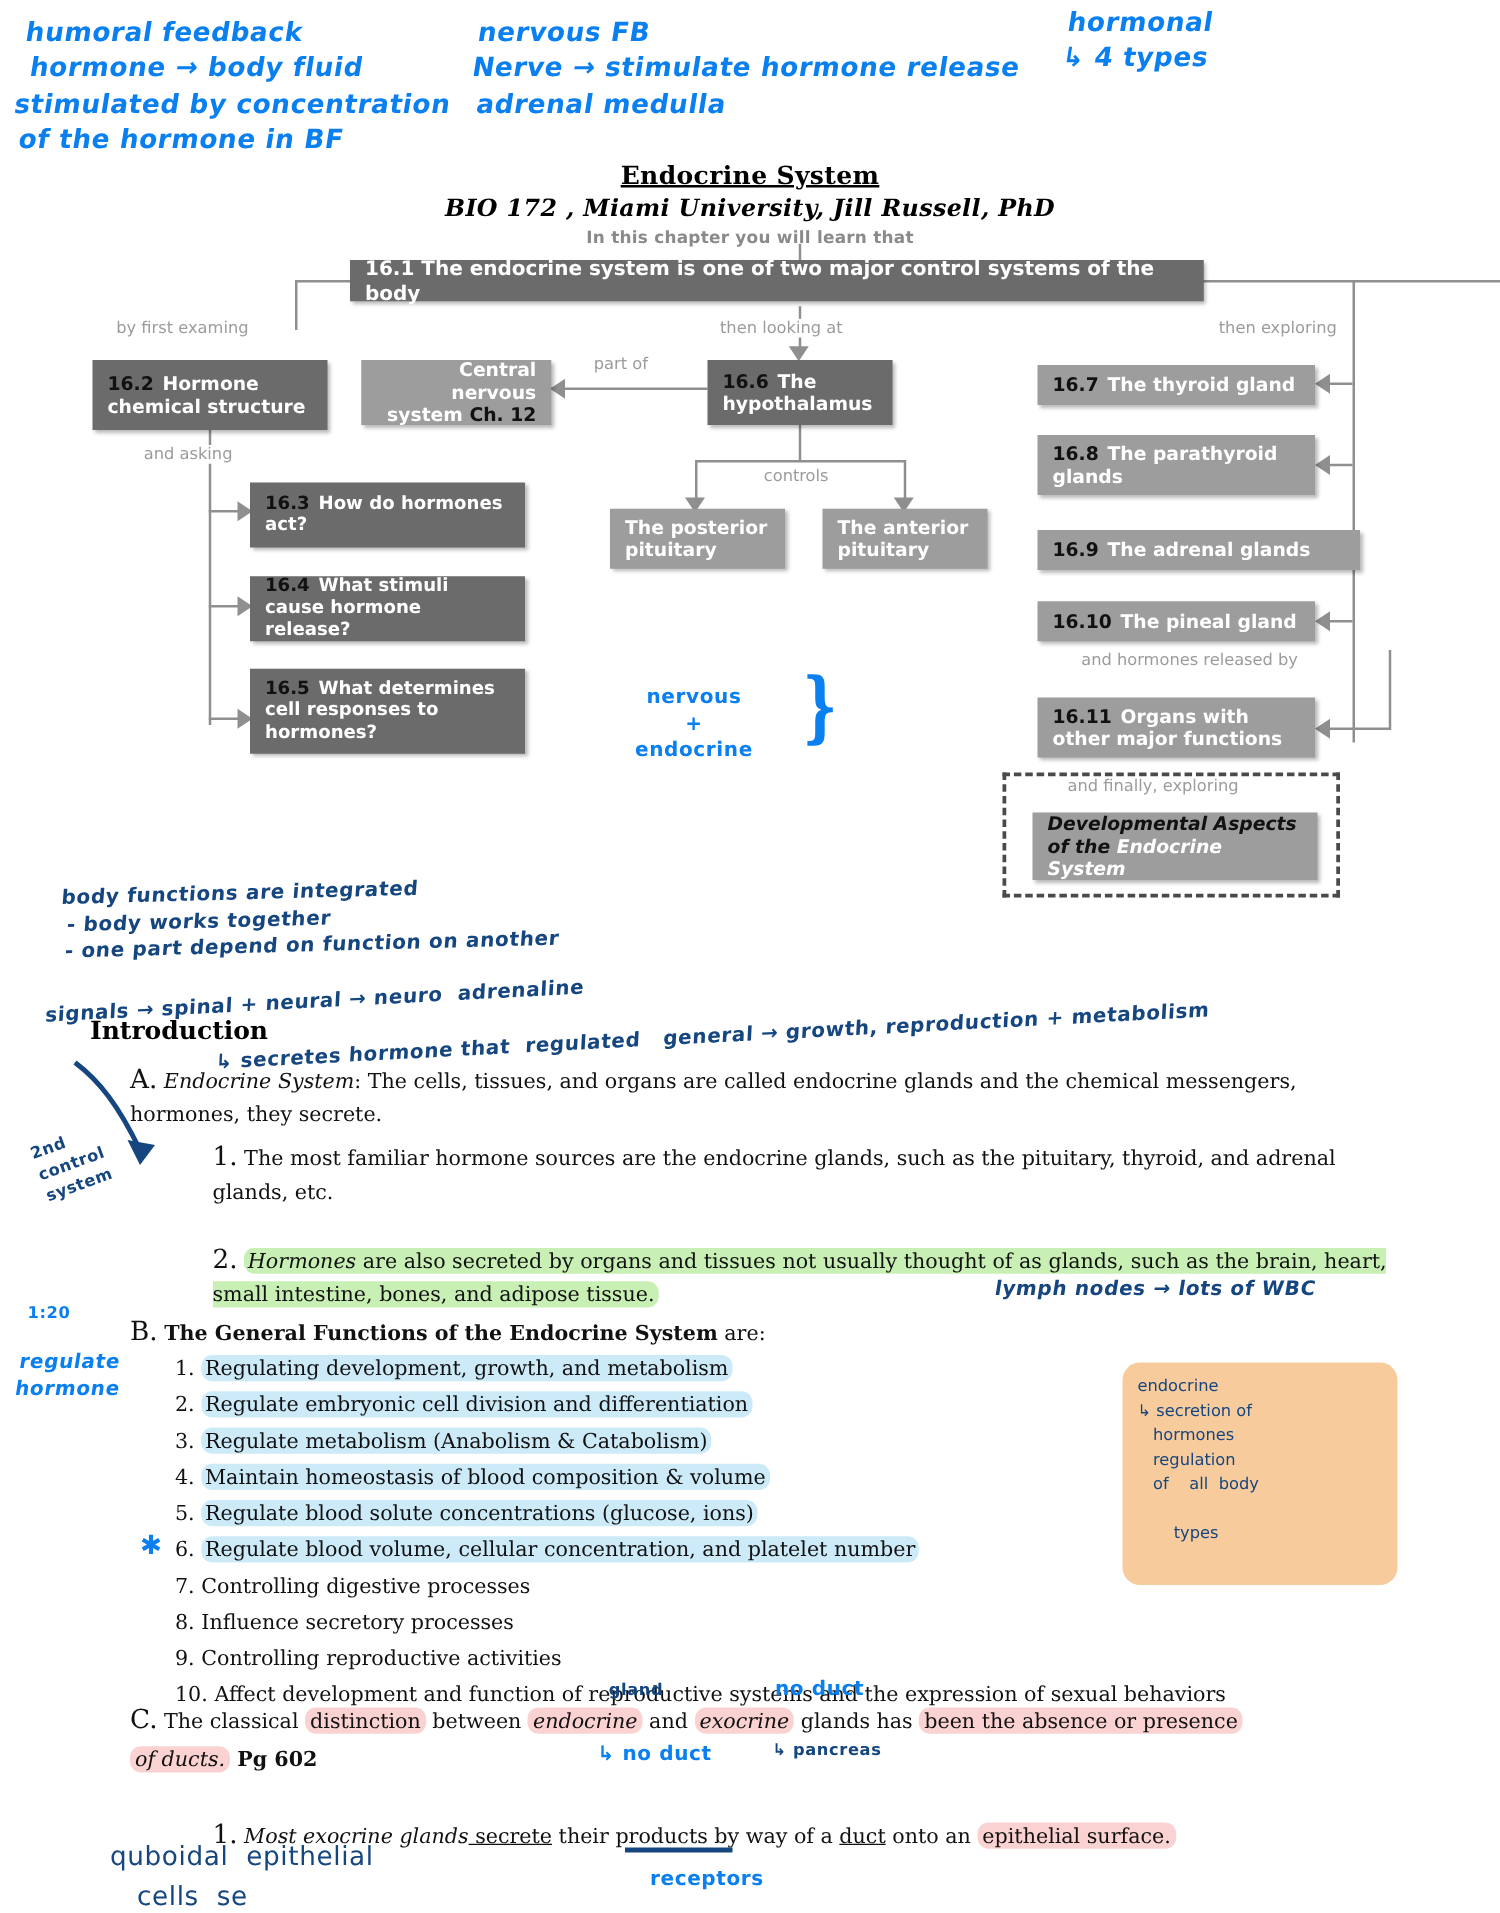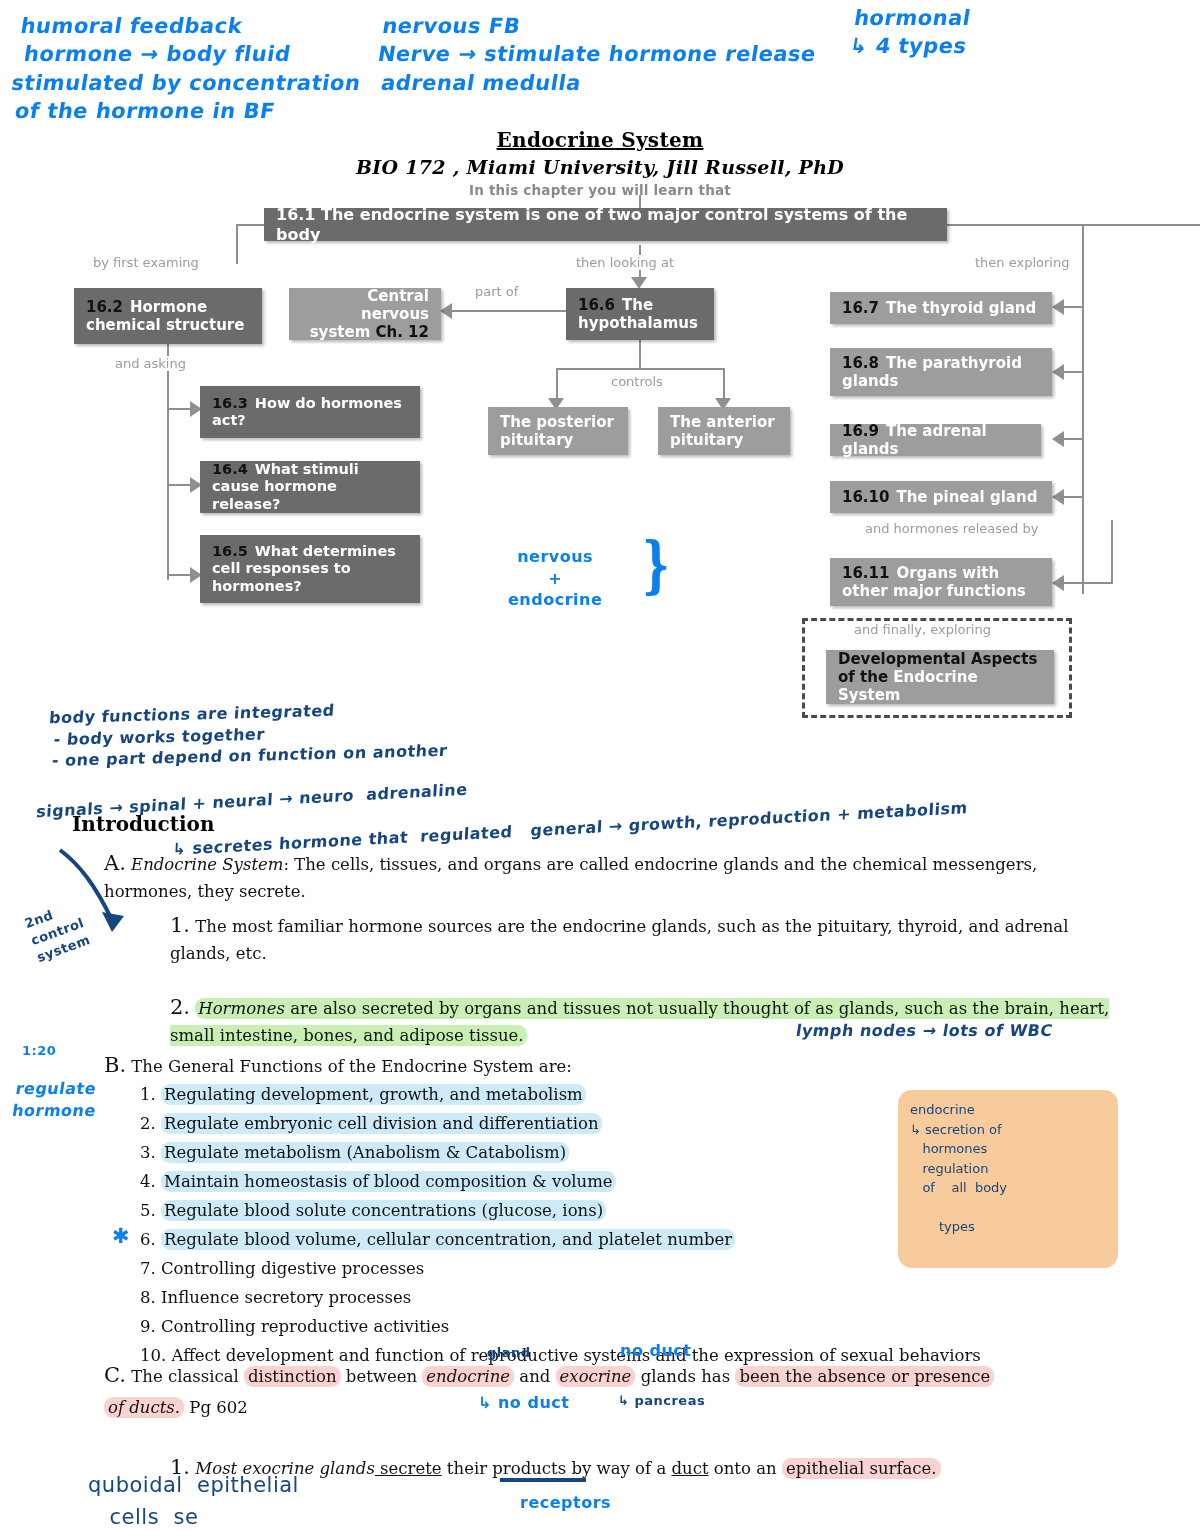--- a/index.html
+++ b/index.html
@@ -73,21 +73,21 @@
   }
   svg.arrowlayer{position:absolute;left:0;top:0;width:1200px;height:760px;pointer-events:none;}
 
   
   .body-text{
     position:absolute;font-family:"DejaVu Serif", serif;
     font-size:16.5px;line-height:1.5;color:#111;
   }
   .hdr{font-family:"DejaVu Serif", serif;font-weight:bold;font-size:20px;}
   .it{font-style:italic;}
-  .bd{font-weight:normal;}
+  .bd{font-weight:bold;}
   .u{text-decoration:underline;}
   .hl-green{background:#c8f0b4;border-radius:9px;padding:1px 3px;}
   .hl-blue{background:#cdeaf8;border-radius:9px;padding:1px 3px;}
   .hl-pink{background:#fbd2d2;border-radius:9px;padding:1px 4px;}
 
   .sticky{
     position:absolute;background:#f8cb9c;border-radius:14px;
     font-family:"DejaVu Sans", sans-serif;color:#15467f;
     font-size:13px;line-height:1.5;padding:10px 12px;white-space:pre;
   }
@@ -163,21 +163,21 @@
 </svg>
 
 <div class="connlbl" style="left:90px;top:255px;">by first examing</div>
 <div class="connlbl" style="left:573px;top:255px;">then looking at</div>
 <div class="connlbl" style="left:972px;top:255px;">then exploring</div>
 <div class="connlbl" style="left:112px;top:356px;">and asking</div>
 <div class="connlbl" style="left:472px;top:284px;">part of</div>
 <div class="connlbl" style="left:608px;top:374px;">controls</div>
 <div class="connlbl" style="left:862px;top:521px;">and hormones released by</div>
 
-<div class="box dark b1" style="left:264px;top:208px;width:683px;height:33px;">
+<div class="box dark b1" style="left:280px;top:208px;width:683px;height:33px;">
   <span>16.1 The endocrine system is one of two major control systems of the body</span>
 </div>
 
 <div class="box dark b2" style="left:74px;top:288px;width:188px;height:56px;">
   <span><span class="num">16.2</span><span>Hormone chemical structure</span></span>
 </div>
 <div class="box dark b3" style="left:200px;top:386px;width:220px;height:52px;">
   <span><span class="num">16.3</span><span>How do hormones act?</span></span>
 </div>
 <div class="box dark b3" style="left:200px;top:461px;width:220px;height:52px;">
@@ -199,33 +199,33 @@
 <div class="box mid b2" style="left:658px;top:407px;width:132px;height:48px;">
   <span>The anterior pituitary</span>
 </div>
 
 <div class="box mid b2" style="left:830px;top:292px;width:222px;height:32px;">
   <span><span class="num">16.7</span><span>The thyroid gland</span></span>
 </div>
 <div class="box mid b2" style="left:830px;top:348px;width:222px;height:48px;">
   <span><span class="num">16.8</span><span>The parathyroid glands</span></span>
 </div>
-<div class="box mid b2" style="left:830px;top:424px;width:211px;height:32px;">
+<div class="box mid b2" style="left:830px;top:424px;width:258px;height:32px;">
   <span><span class="num">16.9</span><span>The adrenal glands</span></span>
 </div>
 <div class="box mid b2" style="left:830px;top:481px;width:222px;height:32px;">
   <span><span class="num">16.10</span><span>The pineal gland</span></span>
 </div>
 <div class="box mid b2" style="left:830px;top:558px;width:222px;height:48px;">
   <span><span class="num">16.11</span><span>Organs with other major functions</span></span>
 </div>
 
 <div class="dashbox" style="left:802px;top:618px;width:270px;height:100px;"></div>
 <div class="connlbl" style="left:851px;top:622px;">and finally, exploring</div>
-<div class="box mid b2" style="left:826px;top:650px;width:228px;height:54px;">
+<div class="box mid b2" style="left:826px;top:650px;width:228px;height:54px;font-style:italic;">
   <span><span class="sub">Developmental Aspects of the</span> <span>Endocrine System</span></span>
 </div>
 
 <div class="hw med" style="left:508px;top:546px;text-align:center;">nervous
 +
 endocrine</div>
 <div class="brace" style="left:636px;top:528px;">}</div>
 
 <div class="hw dark med sk2" style="left:48px;top:702px;">body functions are integrated
  - body works together

